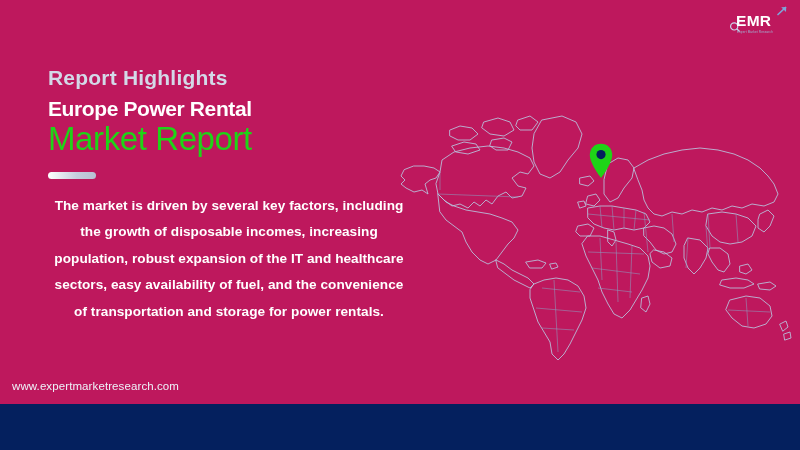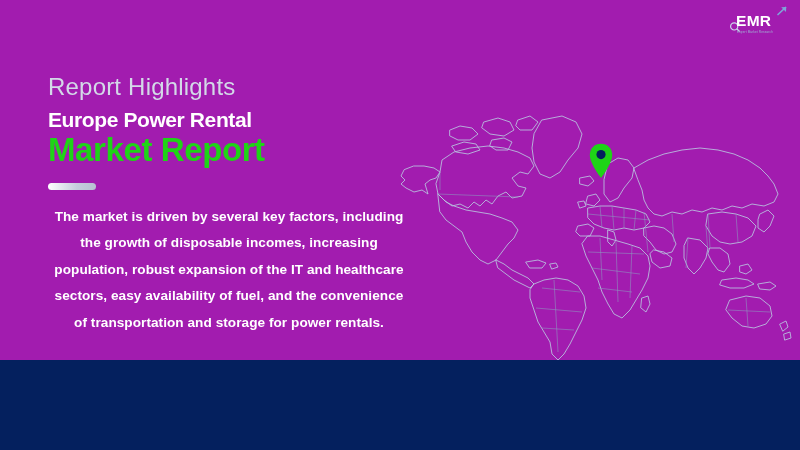--- a/index.html
+++ b/index.html
@@ -13,22 +13,22 @@
     background: #04205e;
     font-family: "Liberation Sans", sans-serif;
     overflow: hidden;
     position: relative;
   }
 
   .slide {
     position: absolute;
     inset: 0;
     width: 800px;
-    height: 360px;
-    background: #a21caf;
+    height: 404px;
+    background: #be185d;
     overflow: hidden;
   }
 
   
   .logo {
     position: absolute;
     top: 6px;
     right: 10px;
     width: 62px;
     height: 30px;
@@ -36,39 +36,39 @@
   .logo svg { display: block; }
 
   
   .content {
     position: absolute;
     left: 48px;
     top: 58px;
     width: 380px;
   }
   .eyebrow {
-    font-size: 24px;
-    font-weight: 400;
+    font-size: 21px;
+    font-weight: 700;
     color: #d3d9e8;
     letter-spacing: 0.2px;
     line-height: 1.1;
-    margin: 16px 0 8px 0;
+    margin: 8px 0 8px 0;
   }
   .title-line1 {
     font-size: 21px;
     font-weight: 700;
     color: #ffffff;
     line-height: 1.12;
     letter-spacing: -0.4px;
     margin: 0;
     white-space: nowrap;
   }
   .title-line2 {
     font-size: 33px;
-    font-weight: 700;
+    font-weight: 400;
     color: #1fd417;
     line-height: 1.12;
     letter-spacing: -0.4px;
     margin: 0;
     white-space: nowrap;
   }
 
   .divider-pill {
     width: 48px;
     height: 7px;
@@ -269,14 +269,15 @@
     </svg>
   </div>
 
   <div class="pin">
     <svg viewBox="0 0 24 36" width="24" height="36" aria-hidden="true">
       <path d="M12 0.8 C5.6 0.8 0.8 5.6 0.8 12 C0.8 20.6 12 35 12 35 C12 35 23.2 20.6 23.2 12 C23.2 5.6 18.4 0.8 12 0.8 Z" fill="#1fd417"></path>
       <circle cx="12" cy="11.6" r="4.6" fill="#04205e"></circle>
     </svg>
   </div>
 
+  <div class="footer-url">www.expertmarketresearch.com</div>
 
 </div>
 
 </body></html>

